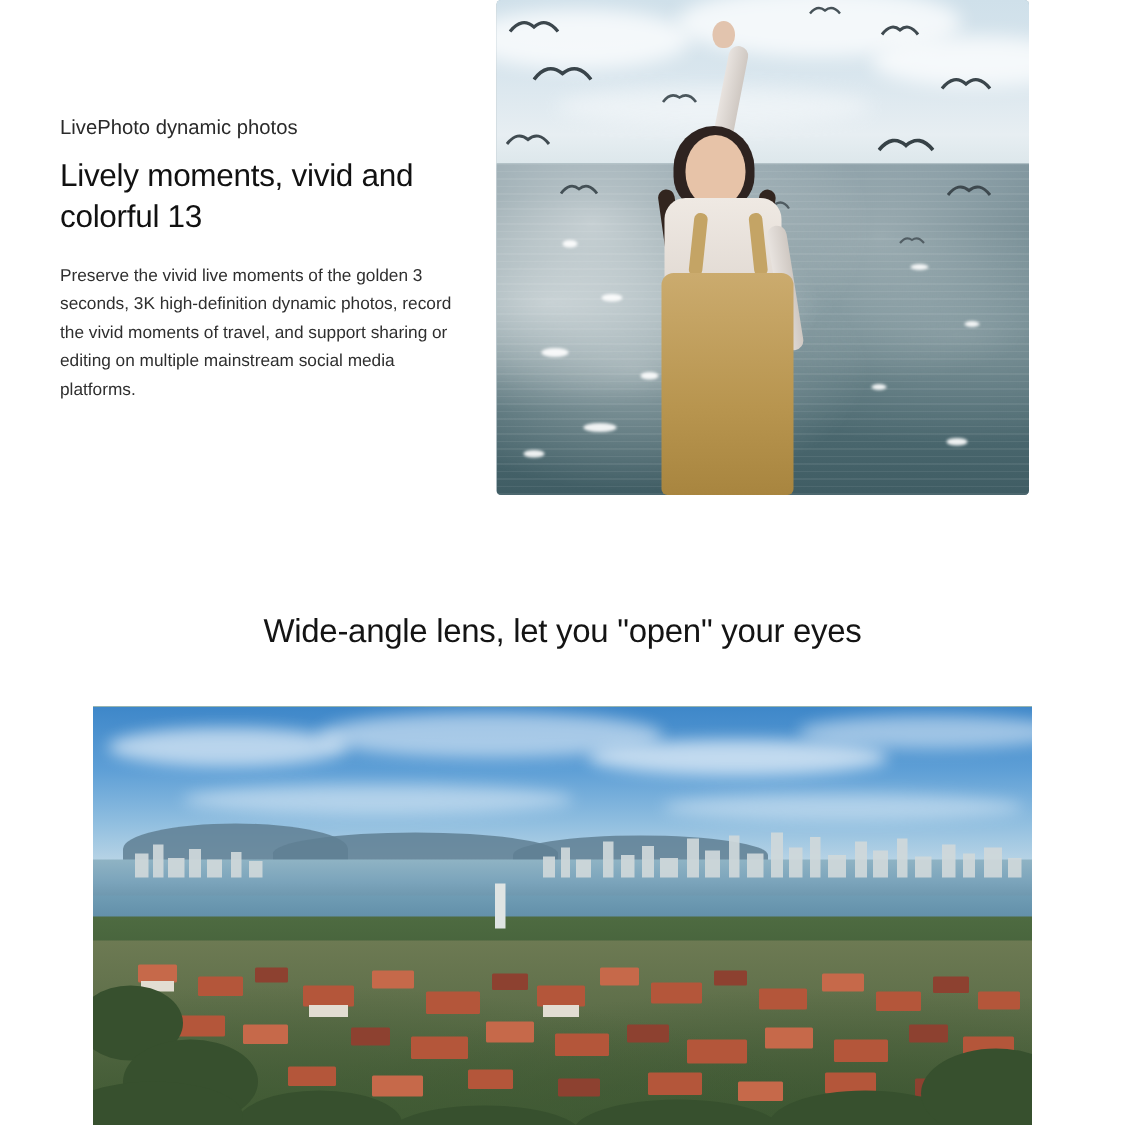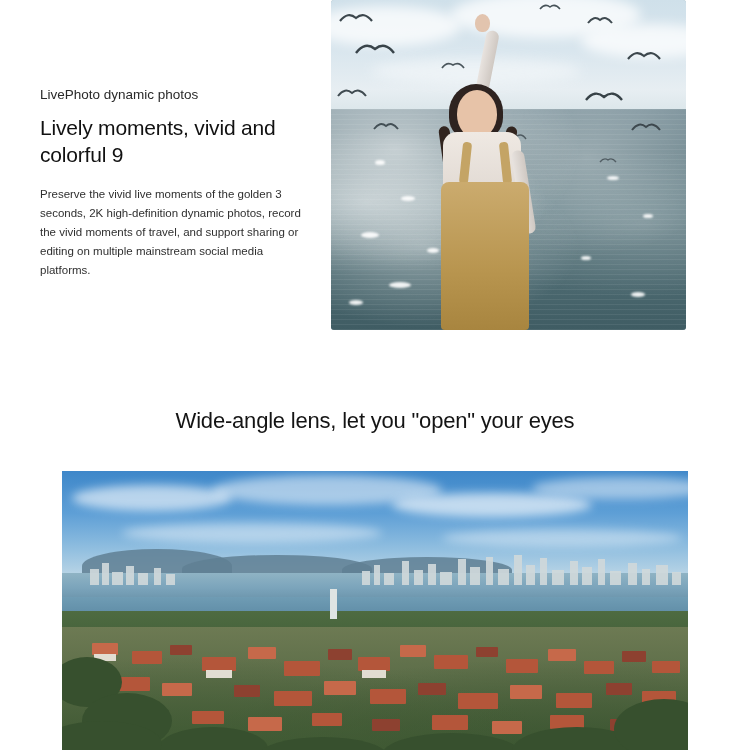--- a/index.html
+++ b/index.html
@@ -31,21 +31,21 @@
   .sec1-copy {
     position: absolute;
     left: 40px;
     top: 72px;
     width: 280px;
   }
   .eyebrow {
     font-size: 13.5px;
     color: #2a2a2a;
     line-height: 1.4;
-    margin: 14px 0 10px 0;
+    margin: 4px 0 10px 0;
     font-weight: 400;
   }
   .headline {
     font-size: 21px;
     color: #111111;
     line-height: 1.28;
     margin: 0 0 16px 0;
     font-weight: 400;
     letter-spacing: -0.2px;
   }
@@ -261,22 +261,22 @@
 </style>
 </head>
 <body>
 
 <div class="page">
 
   <div class="sec1">
 
     <div class="sec1-copy">
       <p class="eyebrow">LivePhoto dynamic photos</p>
-      <h2 class="headline">Lively moments, vivid and colorful 9</h2>
-      <p class="body-copy">Preserve the vivid live moments of the golden 3 seconds, 2K high-definition dynamic photos, record the vivid moments of travel, and support sharing or editing on multiple mainstream social media platforms.</p>
+      <h2 class="headline">Lively moments, vivid and colorful 13</h2>
+      <p class="body-copy">Preserve the vivid live moments of the golden 3 seconds, 3K high-definition dynamic photos, record the vivid moments of travel, and support sharing or editing on multiple mainstream social media platforms.</p>
     </div>
 
     <div class="photo1">
       <div class="clip">
         <div class="p1-sky"></div>
 
         <div class="p1-cloud" style="left:-20px; top:6px; width:150px; height:40px;"></div>
         <div class="p1-cloud" style="left:120px; top:-8px; width:190px; height:46px;"></div>
         <div class="p1-cloud" style="left:250px; top:24px; width:140px; height:34px;"></div>
         <div class="p1-cloud" style="left:40px; top:58px; width:210px; height:26px; opacity:.55;"></div>

